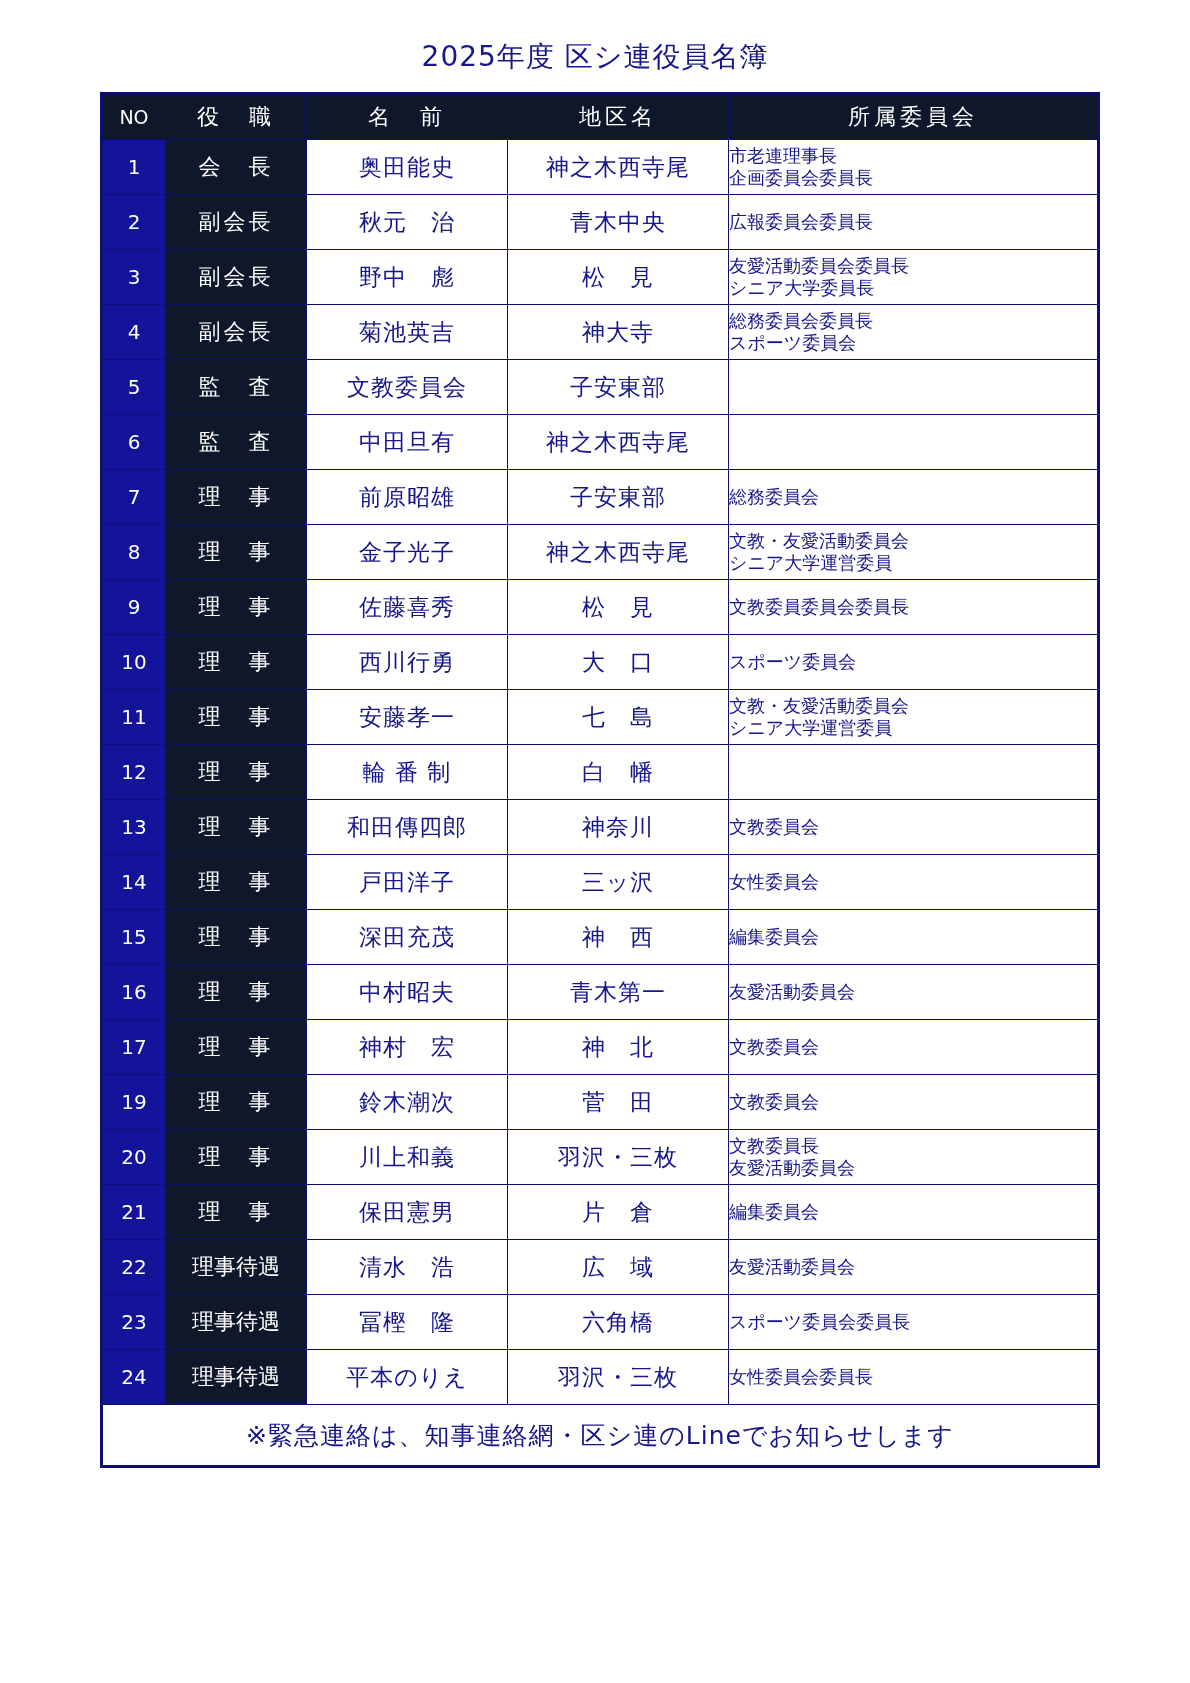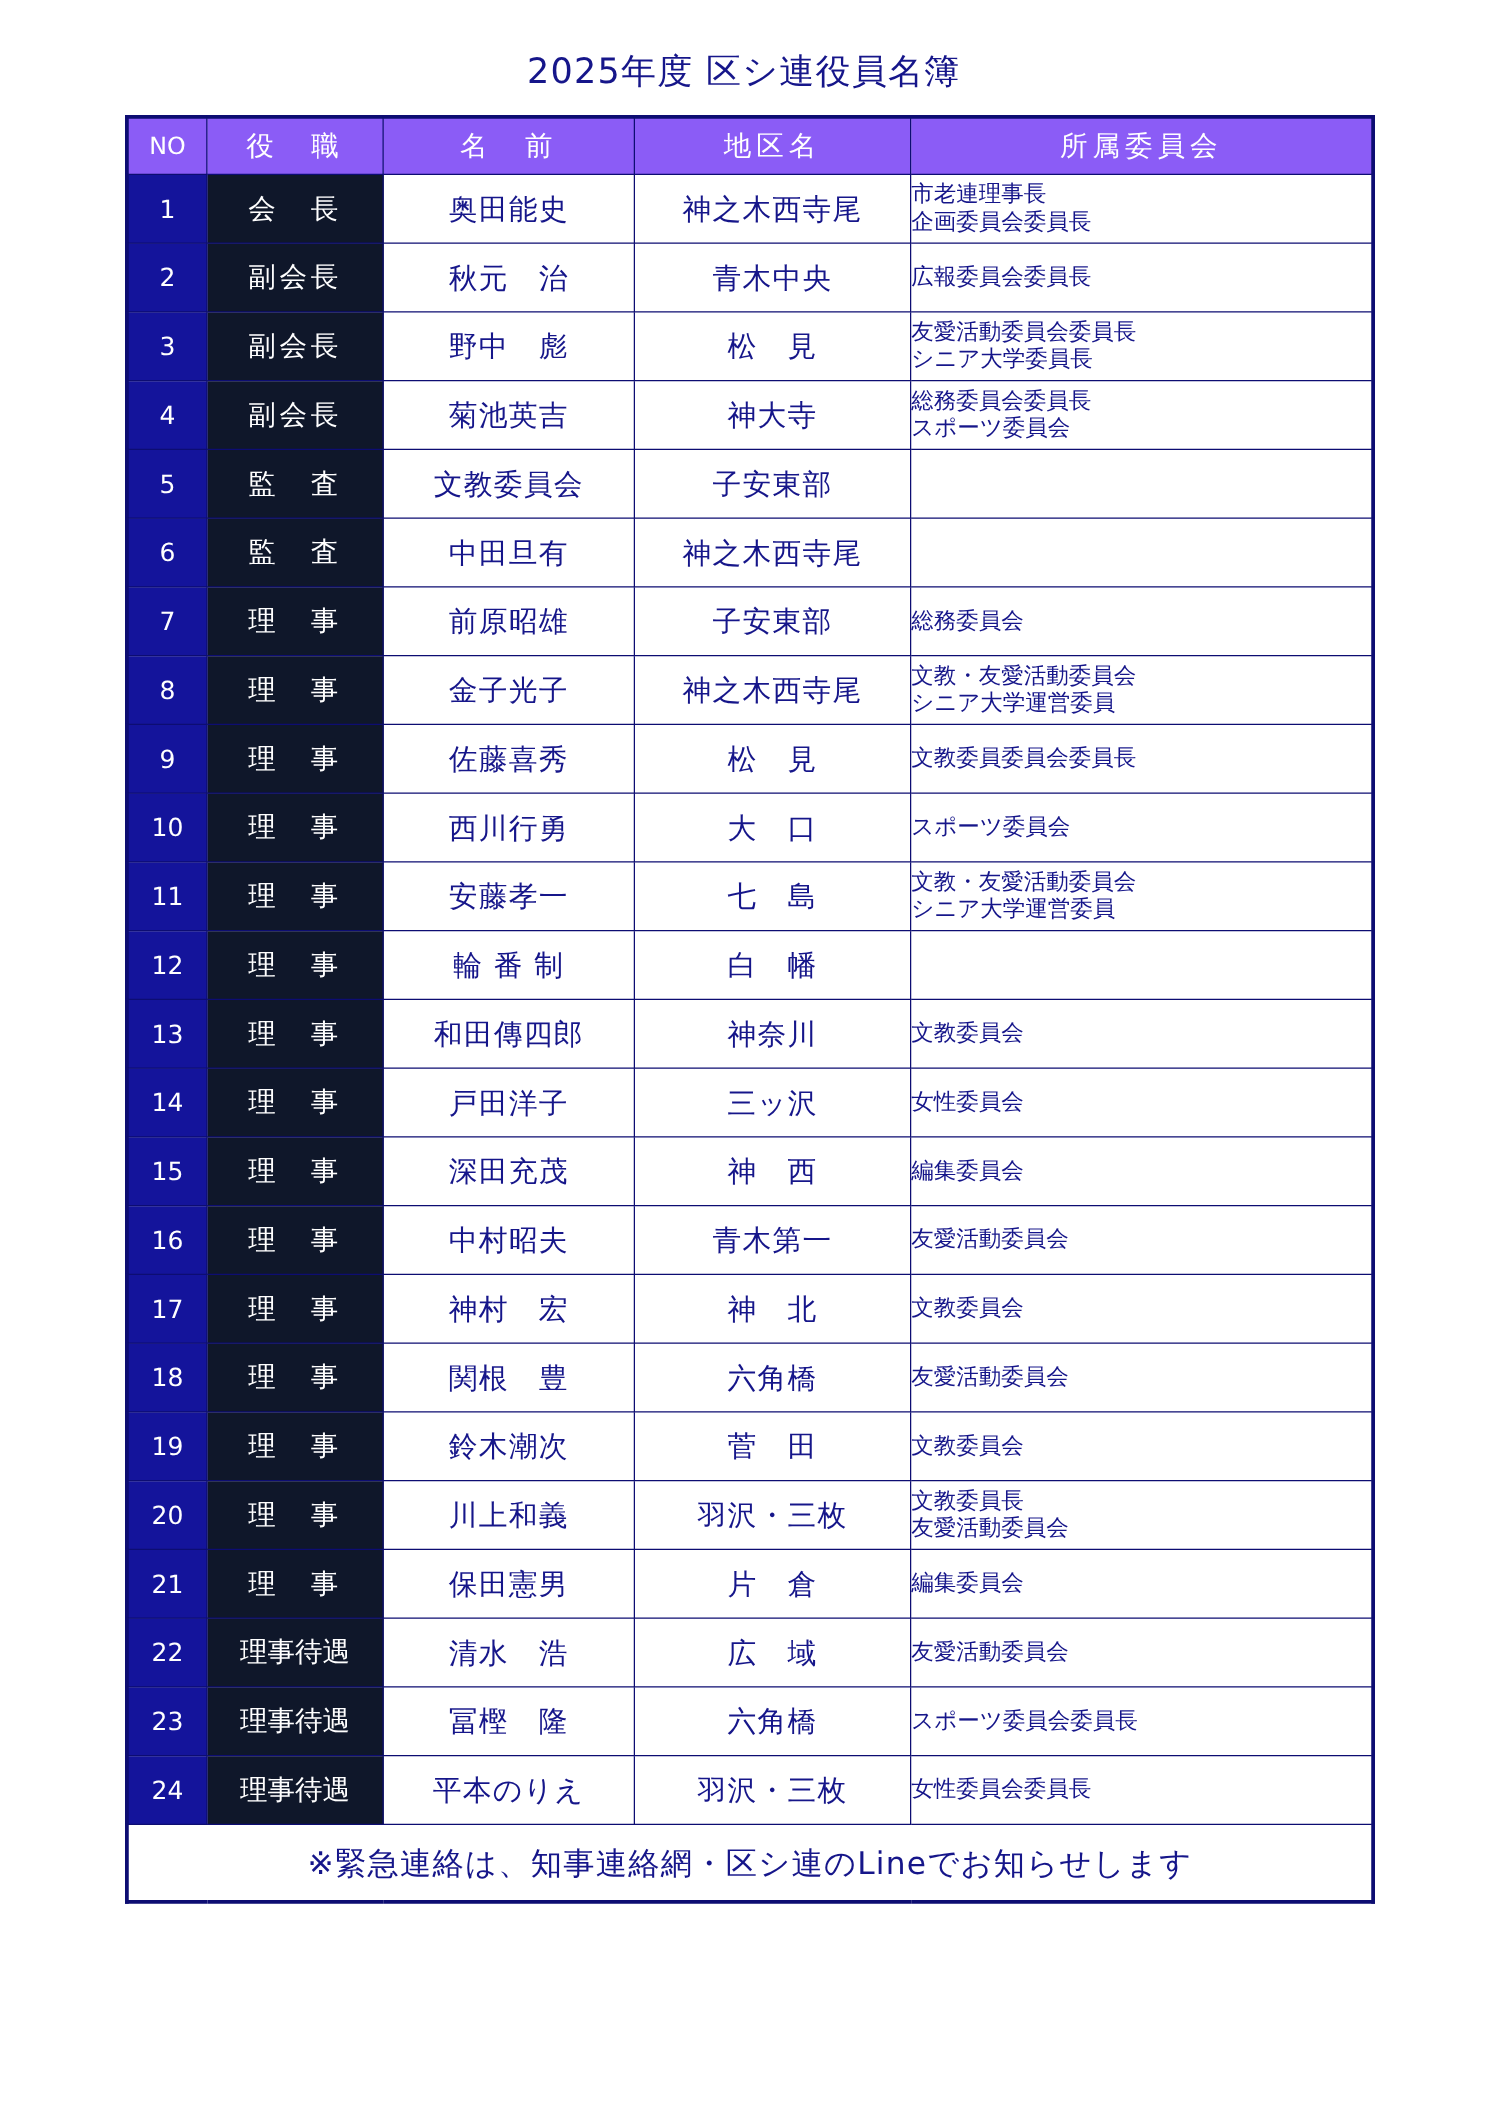--- a/index.html
+++ b/index.html
@@ -34,21 +34,21 @@
     width: 990px;
     table-layout: fixed;
     border: 3px solid #0d0d72;
   }
   table.roster td, table.roster th {
     border: 1.5px solid #0d0d72;
     padding: 0;
     vertical-align: middle;
   }
   thead th {
-    background: #8b5cf6;
+    background: #0f172a;
     color: #ffffff;
     font-weight: normal;
     font-size: 22px;
     height: 44px;
     letter-spacing: 4px;
     font-family: "DejaVu Sans", "Liberation Sans", sans-serif;
   }
   thead th.col-no {
     letter-spacing: 0px;
     font-size: 19px;
@@ -232,27 +232,20 @@
           <td class="cell-cmt"><span class="line1">友愛活動委員会</span></td>
         </tr>
         <tr>
           <td class="cell-no">17</td>
           <td class="cell-post">理　事</td>
           <td class="cell-name">神村　宏</td>
           <td class="cell-area">神　北</td>
           <td class="cell-cmt"><span class="line1">文教委員会</span></td>
         </tr>
         <tr>
-          <td class="cell-no">18</td>
-          <td class="cell-post">理　事</td>
-          <td class="cell-name">関根　豊</td>
-          <td class="cell-area">六角橋</td>
-          <td class="cell-cmt"><span class="line1">友愛活動委員会</span></td>
-        </tr>
-        <tr>
           <td class="cell-no">19</td>
           <td class="cell-post">理　事</td>
           <td class="cell-name">鈴木潮次</td>
           <td class="cell-area">菅　田</td>
           <td class="cell-cmt"><span class="line1">文教委員会</span></td>
         </tr>
         <tr>
           <td class="cell-no">20</td>
           <td class="cell-post">理　事</td>
           <td class="cell-name">川上和義</td>

